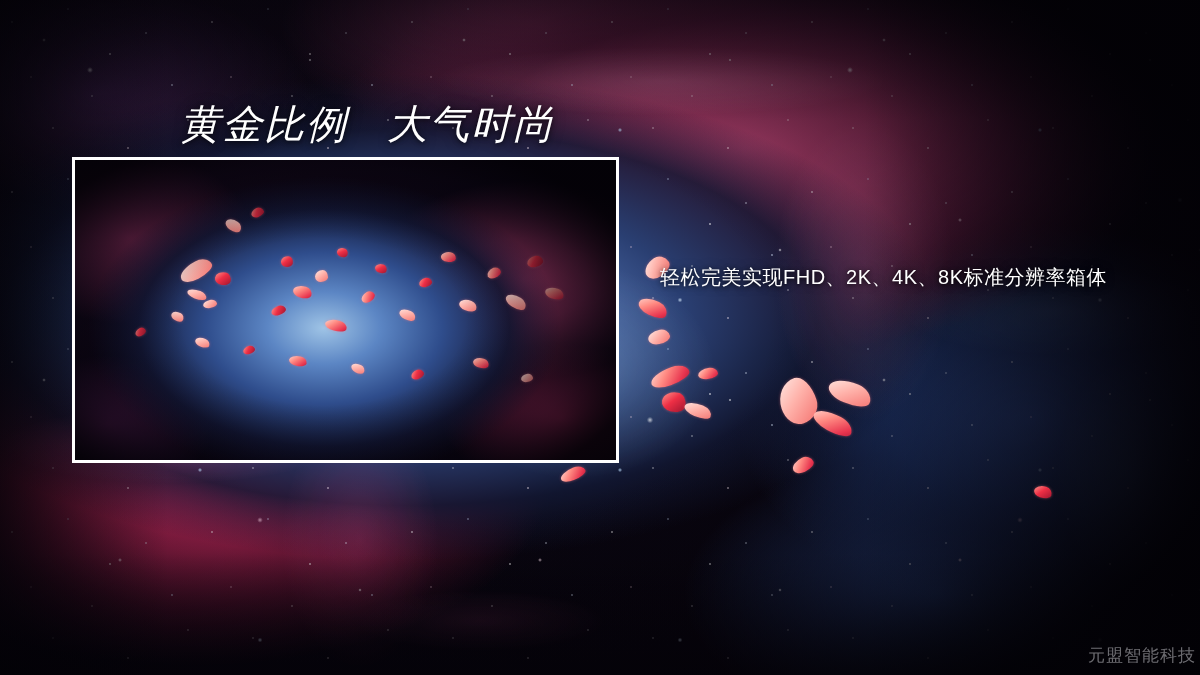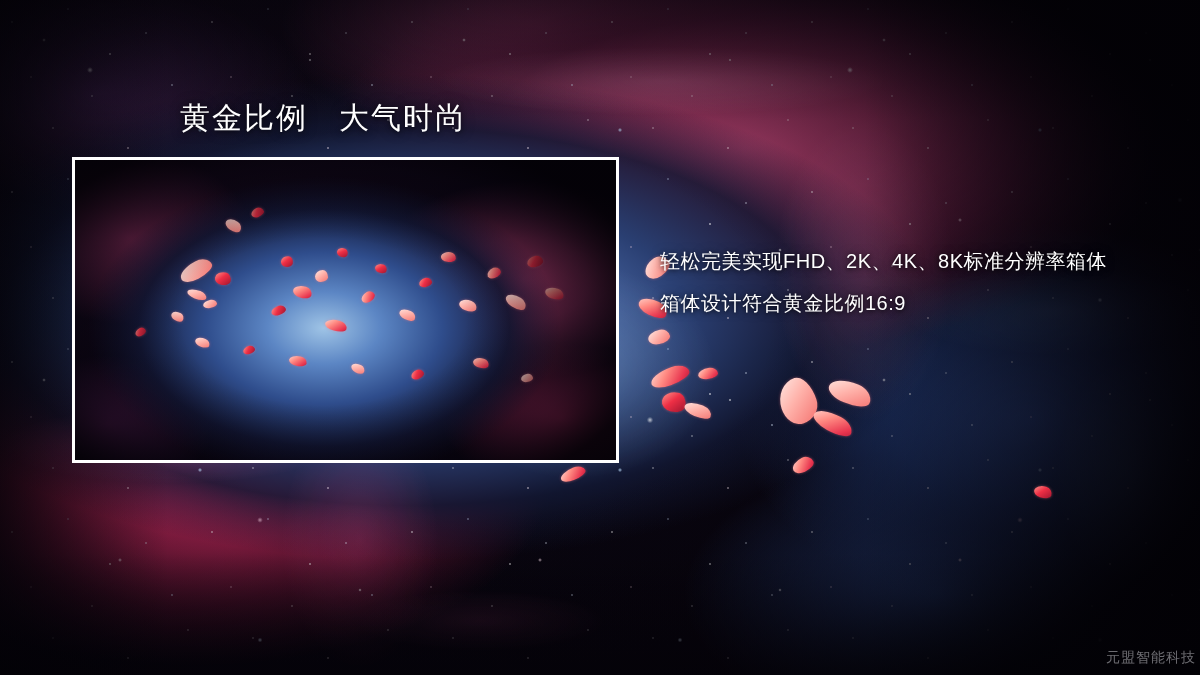--- a/index.html
+++ b/index.html
@@ -145,48 +145,49 @@
     background:
       radial-gradient(ellipse 62% 66% at 46% 54%, rgba(0,0,0,0) 42%, rgba(5,2,10,0.6) 80%, rgba(3,1,6,0.92) 100%);
   }
 
   
   #headline {
     position: absolute;
     left: 180px;
     top: 101px;
     color: #ffffff;
-    font-size: 30px;
+    font-size: 40px;
     line-height: 1.15;
     letter-spacing: 2px;
     white-space: pre;
     text-shadow: 0 1px 5px rgba(0,0,0,0.65), 0 0 14px rgba(0,0,0,0.45);
+    font-style: italic;
   }
 
   #body-copy {
     position: absolute;
     left: 660px;
-    top: 240px;
+    top: 256px;
     width: 520px;
   }
   #body-copy .line {
     color: #ffffff;
     font-size: 20px;
     line-height: 42px;
     letter-spacing: 0.5px;
     white-space: pre;
     text-shadow: 0 1px 4px rgba(0,0,0,0.7), 0 0 10px rgba(0,0,0,0.5);
   }
 
   #watermark {
     position: absolute;
     right: 4px;
     bottom: 8px;
     color: rgba(205,205,210,0.52);
-    font-size: 14px;
+    font-size: 17px;
     letter-spacing: 1px;
     white-space: pre;
   }
 </style>
 </head>
 <body>
 
 <div id="slide">
 
   <div class="bg-base"></div>
@@ -247,18 +248,17 @@
         <div class="petal" style="left: 398px; top: 198px; width: 16px; height: 10px; transform: rotate(16deg);"></div>
         <div class="petal pale" style="left: 446px; top: 214px; width: 12px; height: 8px; transform: rotate(-8deg);"></div>
         <div class="petal pale" style="left: 96px; top: 152px; width: 13px; height: 9px; transform: rotate(30deg);"></div>
         <div class="petal deep" style="left: 60px; top: 168px; width: 11px; height: 8px; transform: rotate(-26deg);"></div>
       </div>
     <div class="panel-vignette"></div>
   </div>
 
   <div id="body-copy">
     <div class="line">轻松完美实现FHD、2K、4K、8K标准分辨率箱体</div>
-    <div class="line">箱体设计符合黄金比例16:9</div>
   </div>
 
   <div id="watermark">元盟智能科技</div>
 
 </div>
 
 </body></html>

